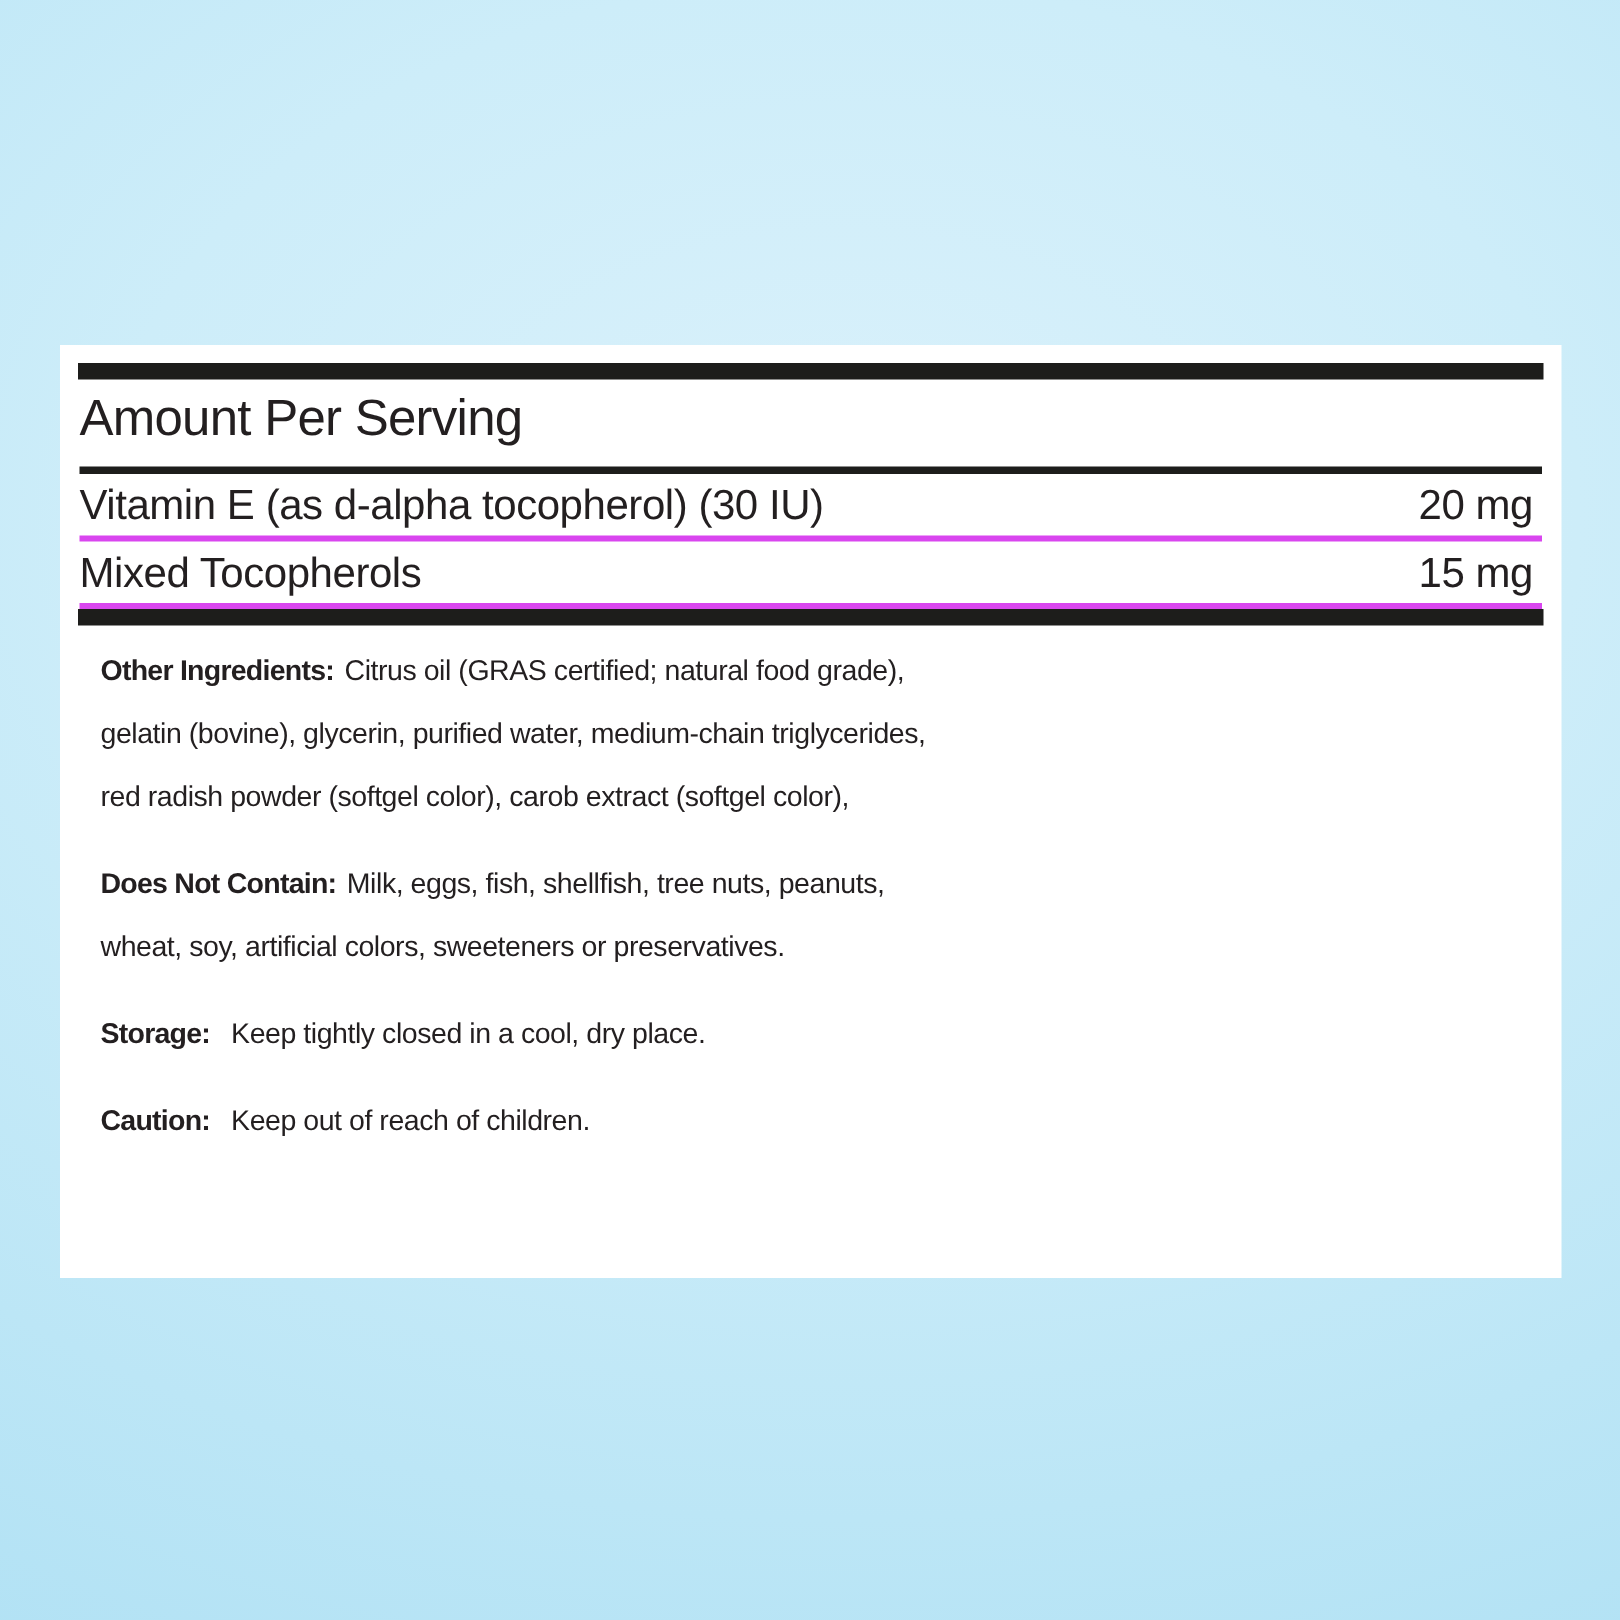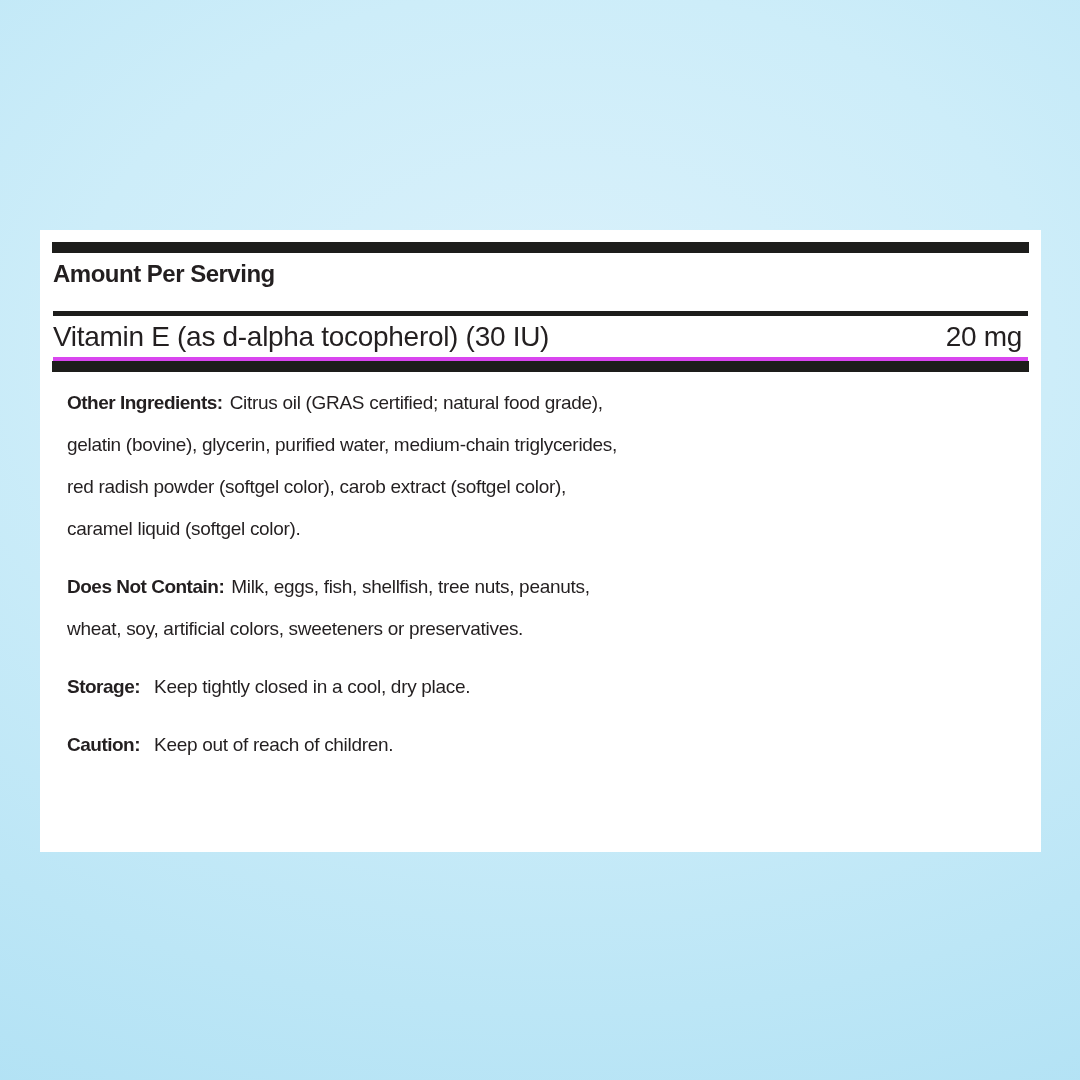--- a/index.html
+++ b/index.html
@@ -21,23 +21,23 @@
     letter-spacing: -0.3px;
   }
   .bar-thick {
     height: 11px;
     background: #1d1d1b;
     margin: 0 12px;
   }
   .bar-top { margin-top: 12px; }
   .table-header {
     margin: 0 13px;
-    padding: 7px 0 23px 0;
-    font-size: 24px;
-    font-weight: bold;
+    padding: 7px 0 12px 0;
+    font-size: 34px;
+    font-weight: normal;
     letter-spacing: -0.5px;
   }
   .header-rule {
     height: 5px;
     background: #1d1d1b;
     margin: 0 13px;
   }
   .srow {
     margin: 0 13px;
     height: 45px;
@@ -71,30 +71,33 @@
   <div class="bar-thick bar-top"></div>
 
   <div class="table-header">Amount Per Serving</div>
 
   <div class="header-rule"></div>
 
   <div class="srow">
     <span>Vitamin E (as d-alpha tocopherol) (30 IU)</span>
     <span class="amt">20 mg</span>
   </div>
+  <div class="srow">
+    <span>Mixed Tocopherols</span>
+    <span class="amt">15 mg</span>
+  </div>
 
   <div class="bar-thick"></div>
 
   <div class="section first">
     <div class="line">
       <span class="lbl">Other Ingredients:</span><span>Citrus oil (GRAS certified; natural food grade),</span>
     </div>
     <div class="line">gelatin (bovine), glycerin, purified water, medium-chain triglycerides,</div>
     <div class="line">red radish powder (softgel color), carob extract (softgel color),</div>
-    <div class="line">caramel liquid (softgel color).</div>
   </div>
 
   <div class="section">
     <div class="line">
       <span class="lbl">Does Not Contain:</span><span>Milk, eggs, fish, shellfish, tree nuts, peanuts,</span>
     </div>
     <div class="line">wheat, soy, artificial colors, sweeteners or preservatives.</div>
   </div>
 
   <div class="section wide-gap">

